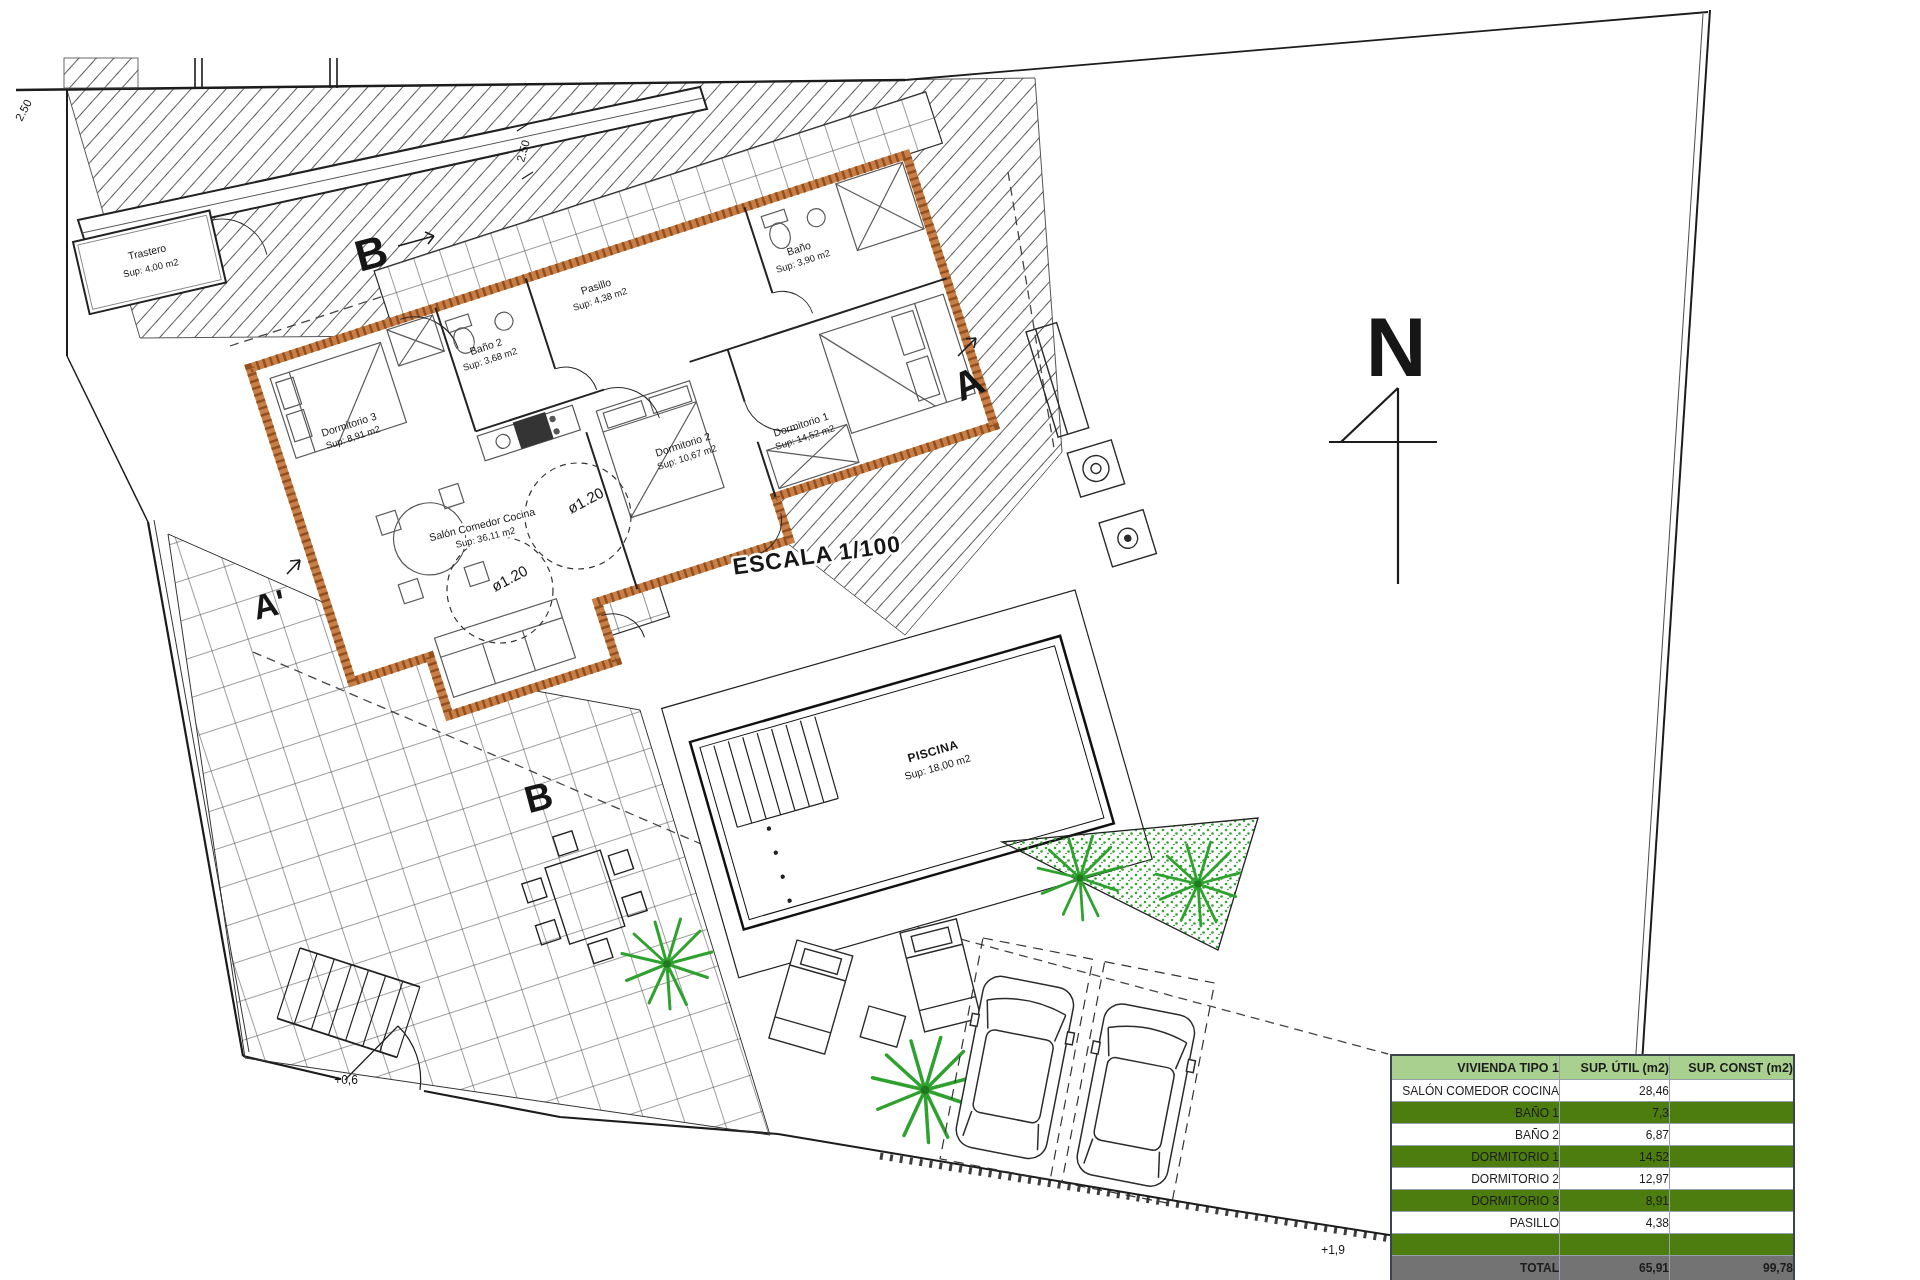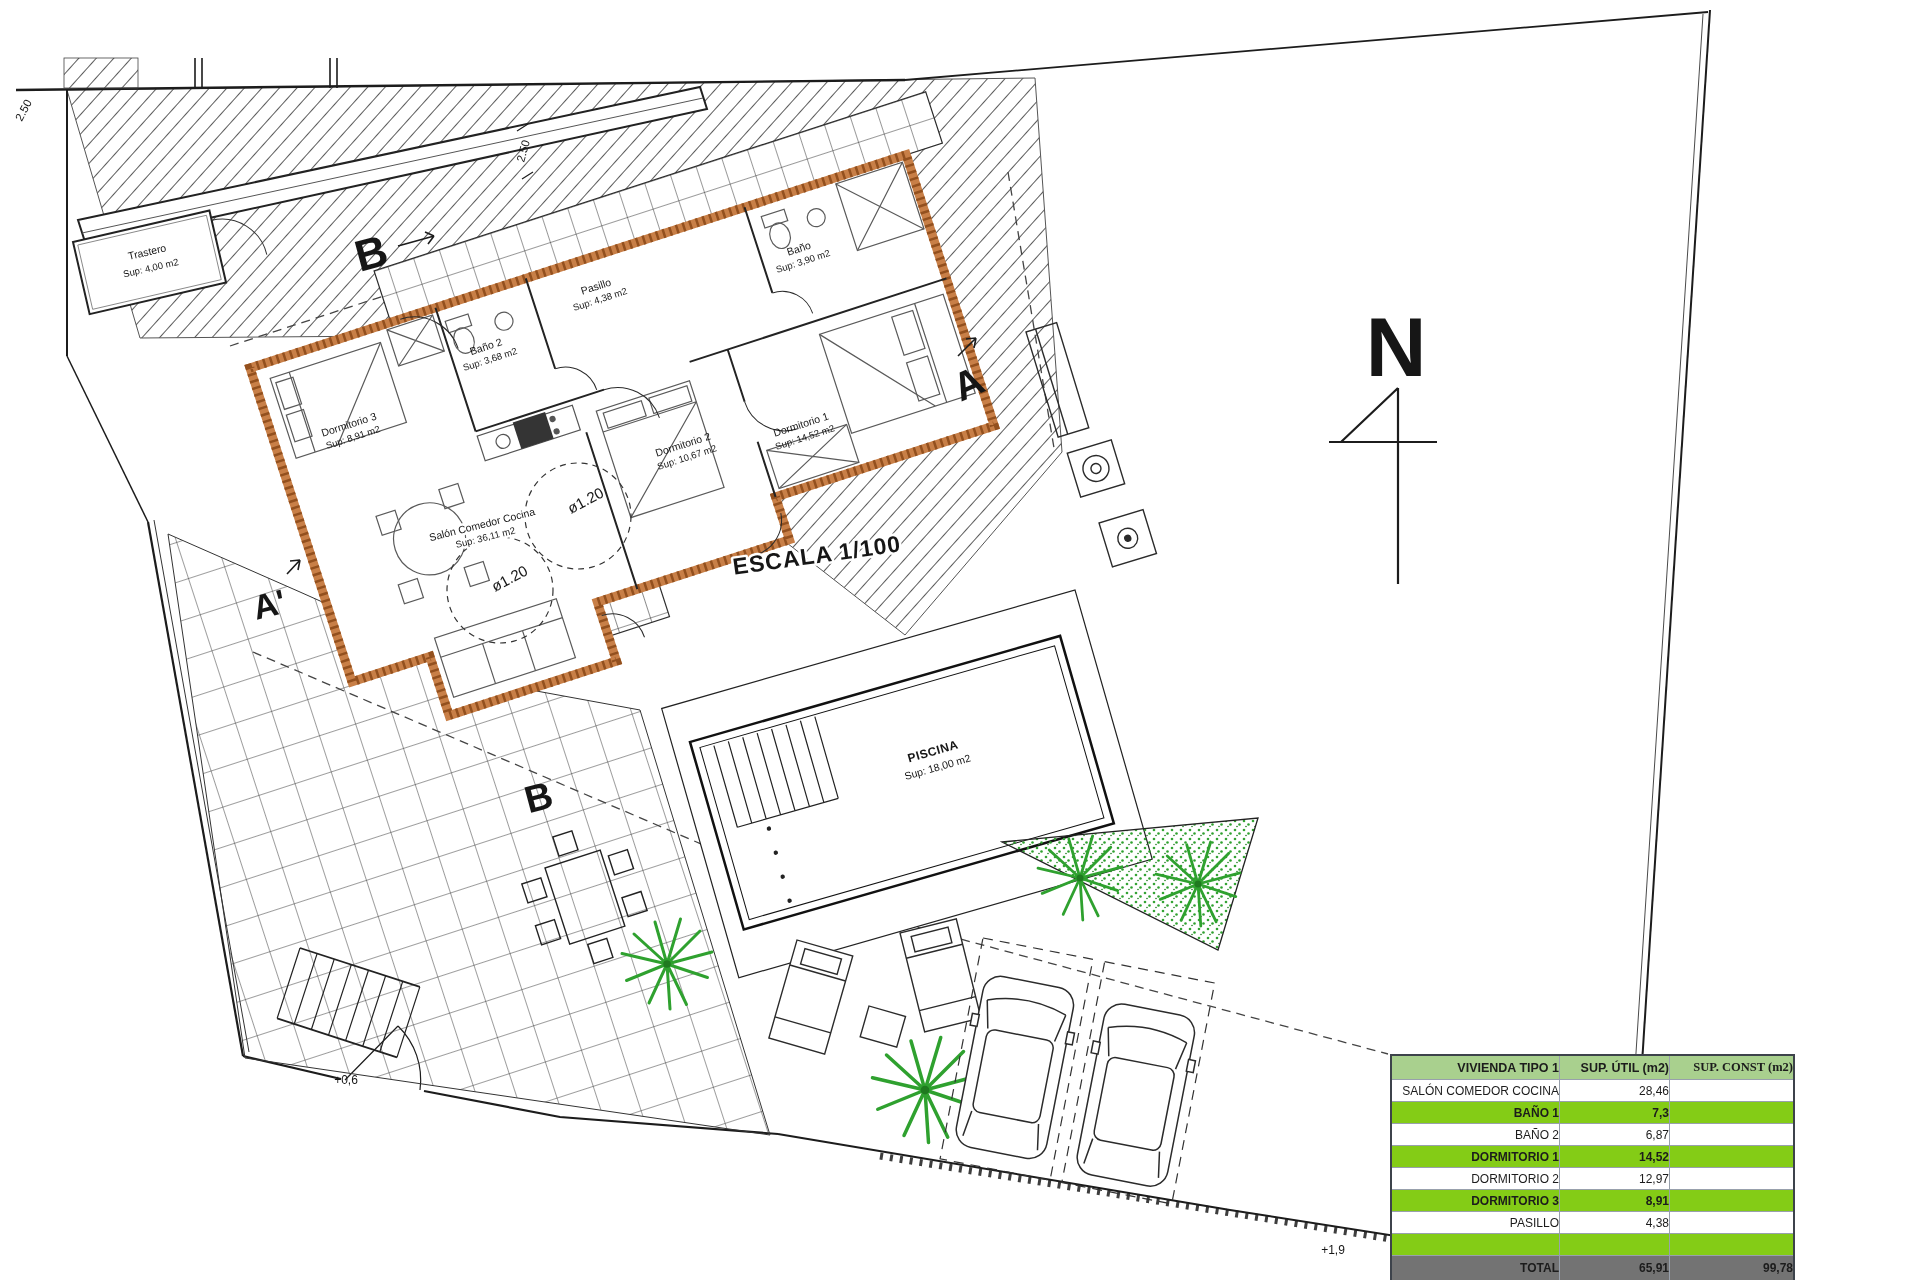--- a/index.html
+++ b/index.html
@@ -9,22 +9,22 @@
   svg text{font-family:"Liberation Sans",sans-serif;fill:#161616;}
   .lbl{font-size:10.5px;}
   .lbl2{font-size:9.5px;}
   .halo{paint-order:stroke;stroke:#ffffff;stroke-width:5px;stroke-linejoin:round;}
   
   .area-table{position:absolute;left:1390px;top:1054px;width:399px;border-collapse:collapse;
     table-layout:fixed;background:#fff;font-size:12px;color:#1c1c1c;border:2px solid #3d434b;}
   .area-table th,.area-table td{border:1px solid #98a0ac;text-align:right;padding:0;height:21px;
     overflow:hidden;white-space:nowrap;}
   .area-table thead th{background:#A9D08E;height:23px;font-size:12.5px;font-weight:700;}
-  .area-table .c1{width:167px;}.area-table .c2{width:109px;margin-top:22px;}.area-table .c3{width:123px;font-family:Liberation Serif, serif;}
-  .area-table tr.alt td{background:#84cc16;font-weight:bold;}
+  .area-table .c1{width:167px;}.area-table .c2{width:109px;margin-top:22px;}.area-table .c3{width:123px;}
+  .area-table tr.alt td{background:#4d7c0f;}
   .area-table tr.total td{background:#737373;font-weight:700;height:24px;}
 </style>
 </head>
 <body>
 
 <div class="stage">
 
 <svg class="plan-svg" width="1920" height="1280" viewBox="0 0 1920 1280">
   <defs>
     <pattern id="hatch" width="13" height="13" patternUnits="userSpaceOnUse" patternTransform="rotate(-48)">

